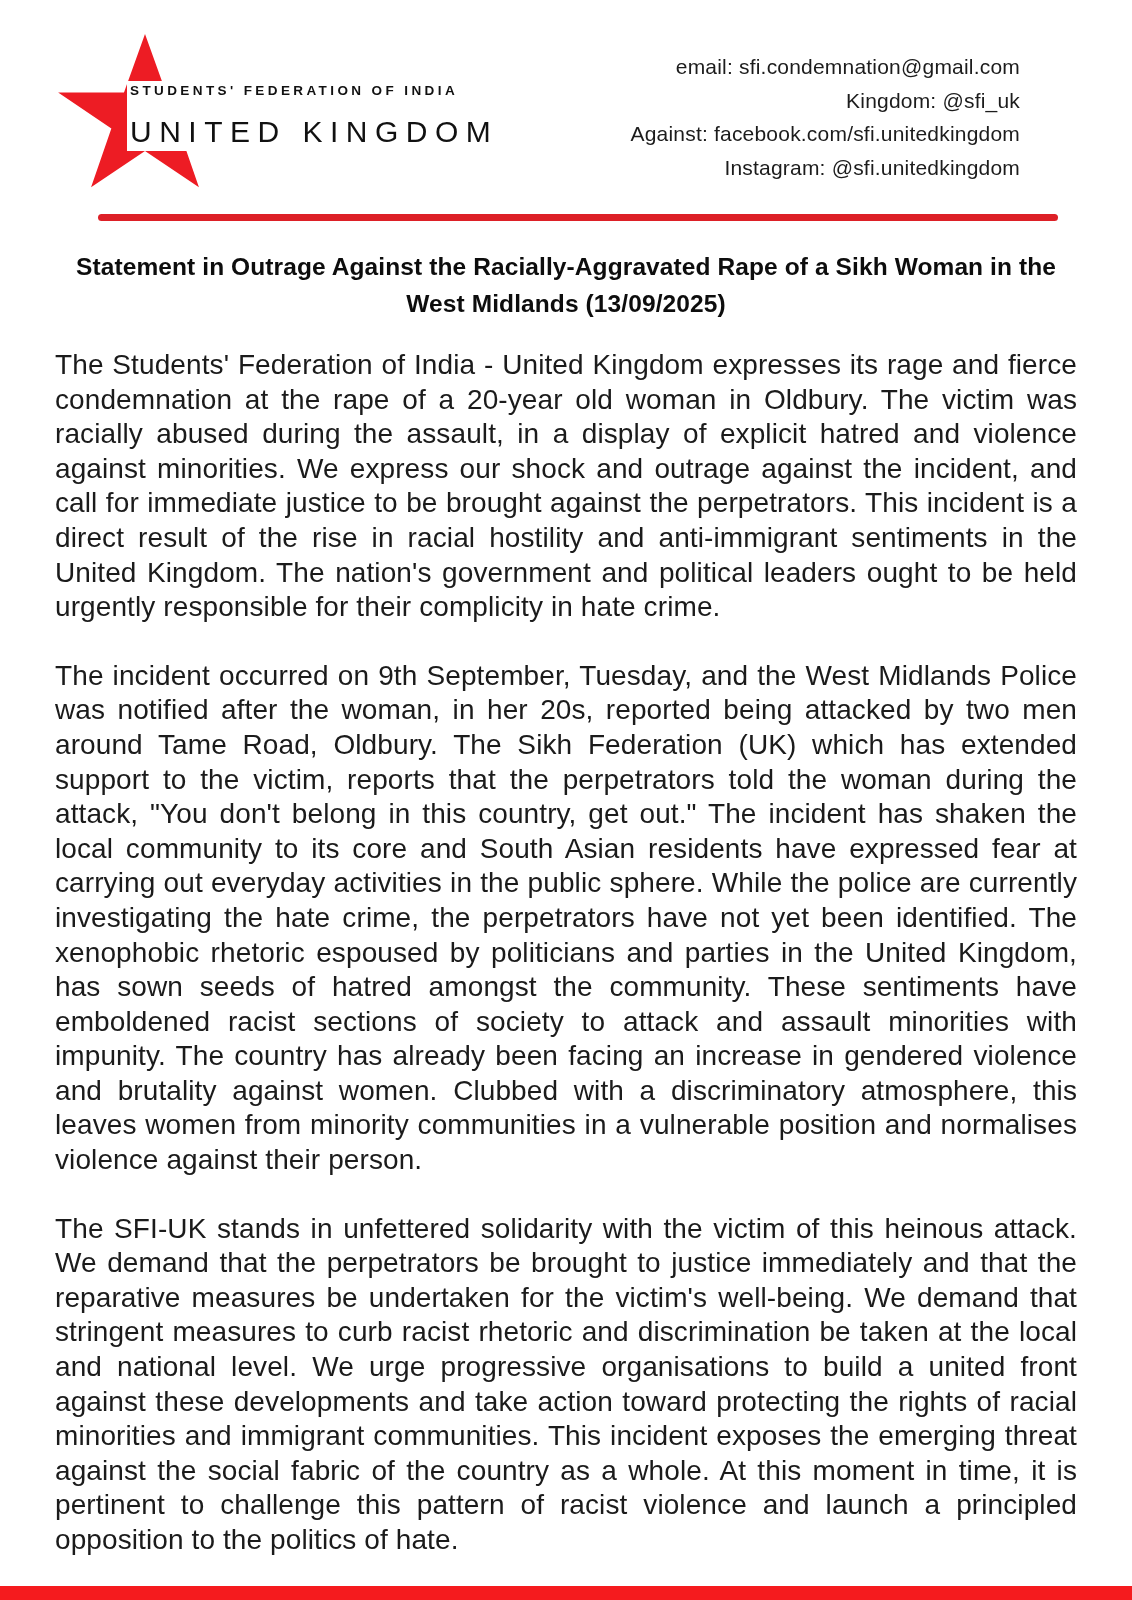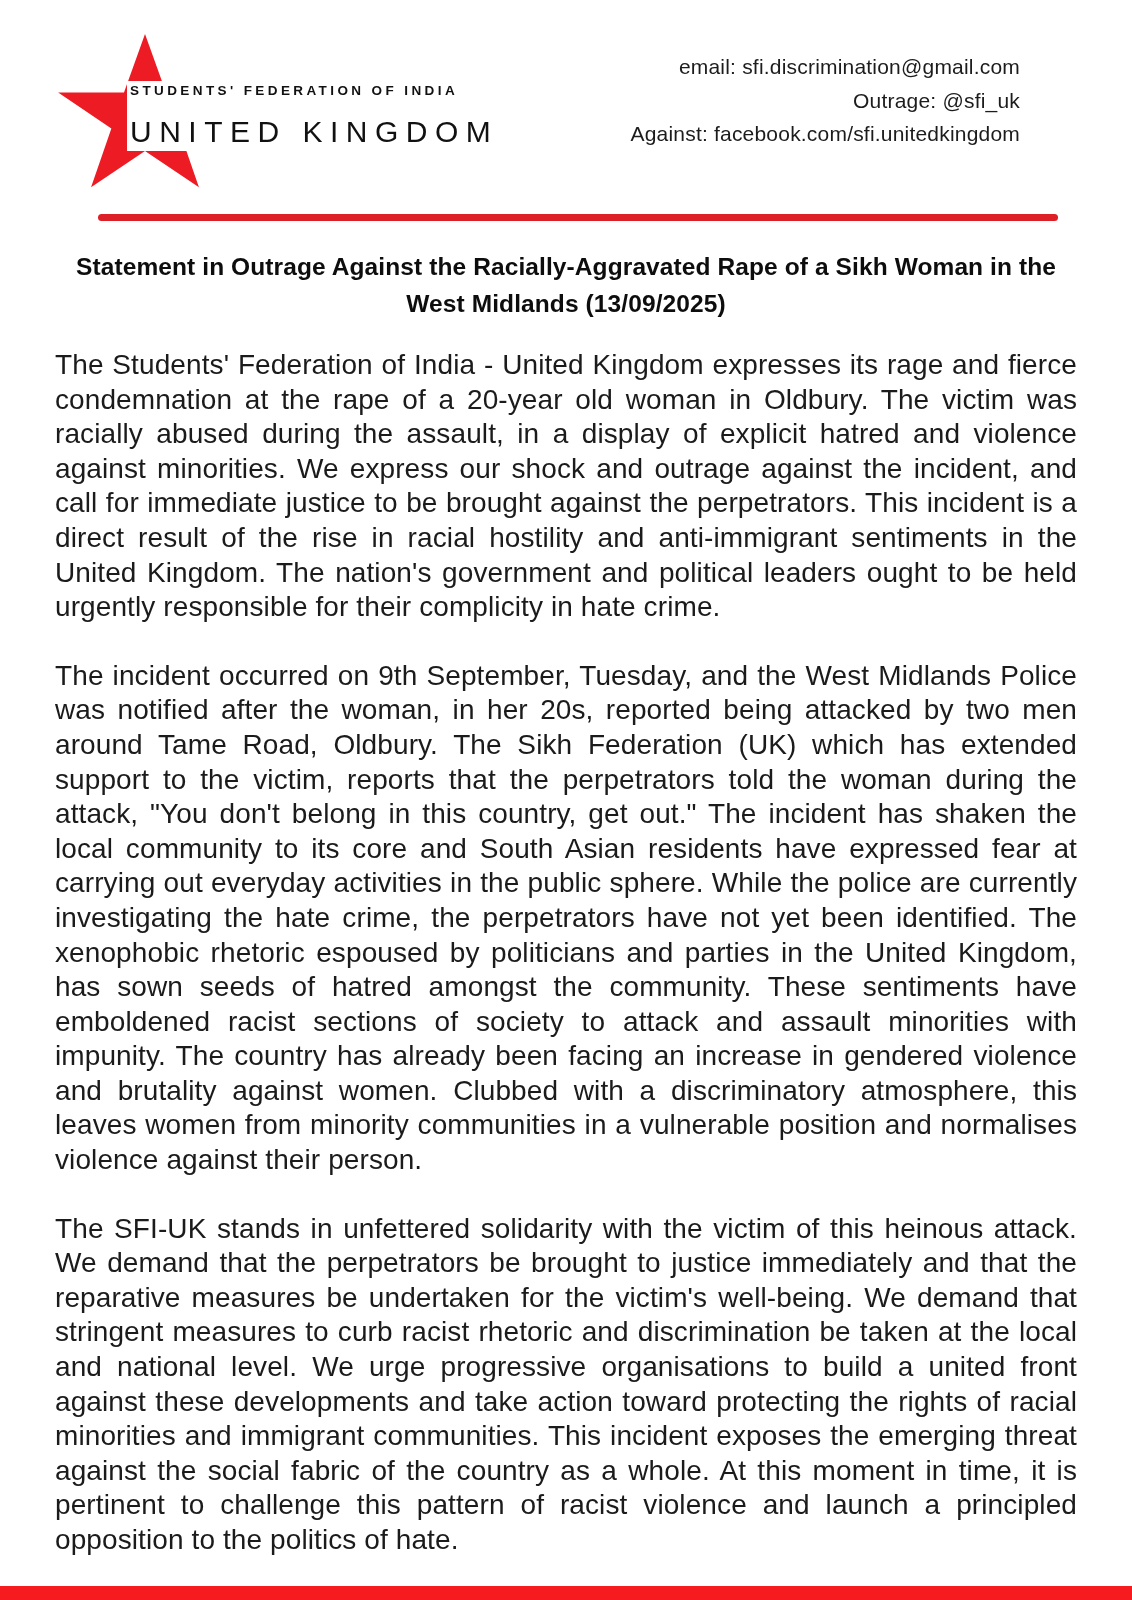--- a/index.html
+++ b/index.html
@@ -132,23 +132,24 @@
       <polygon points="50,0 61.8,34.5 98.8,34.5 68.9,55.8 80.3,90.5 50,69.1 19.7,90.5 31.1,55.8 1.2,34.5 38.2,34.5" fill="#ed1c24"></polygon>
     </svg>
   </div>
 
   <div class="logo-text">
     <div class="logo-line1">STUDENTS' FEDERATION OF INDIA</div>
     <div class="logo-line2">UNITED KINGDOM</div>
   </div>
 
   <div class="contact">
-    <div>email: sfi.discrimination@gmail.com</div>
-    <div>Outrage: @sfi_uk</div>
+    <div>email: sfi.condemnation@gmail.com</div>
+    <div>Kingdom: @sfi_uk</div>
     <div>Against: facebook.com/sfi.unitedkingdom</div>
+    <div>Instagram: @sfi.unitedkingdom</div>
   </div>
 
   <div class="rule" style="background: rgb(221, 32, 39);"></div>
 
   <div class="main">
     <h1 class="doc-title">Statement in Outrage Against the Racially-Aggravated Rape of a Sikh Woman in the West Midlands (13/09/2025)</h1>
 
     <div class="statement">
       <p>The Students' Federation of India - United Kingdom expresses its rage and fierce condemnation at the rape of a 20-year old woman in Oldbury. The victim was racially abused during the assault, in a display of explicit hatred and violence against minorities. We express our shock and outrage against the incident, and call for immediate justice to be brought against the perpetrators. This incident is a direct result of the rise in racial hostility and anti-immigrant sentiments in the United Kingdom. The nation's government and political leaders ought to be held urgently responsible for their complicity in hate crime.</p>
       <p>The incident occurred on 9th September, Tuesday, and the West Midlands Police was notified after the woman, in her 20s, reported being attacked by two men around Tame Road, Oldbury. The Sikh Federation (UK) which has extended support to the victim, reports that the perpetrators told the woman during the attack, "You don't belong in this country, get out." The incident has shaken the local community to its core and South Asian residents have expressed fear at carrying out everyday activities in the public sphere. While the police are currently investigating the hate crime, the perpetrators have not yet been identified. The xenophobic rhetoric espoused by politicians and parties in the United Kingdom, has sown seeds of hatred amongst the community. These sentiments have emboldened racist sections of society to attack and assault minorities with impunity. The country has already been facing an increase in gendered violence and brutality against women. Clubbed with a discriminatory atmosphere, this leaves women from minority communities in a vulnerable position and normalises violence against their person.</p>

